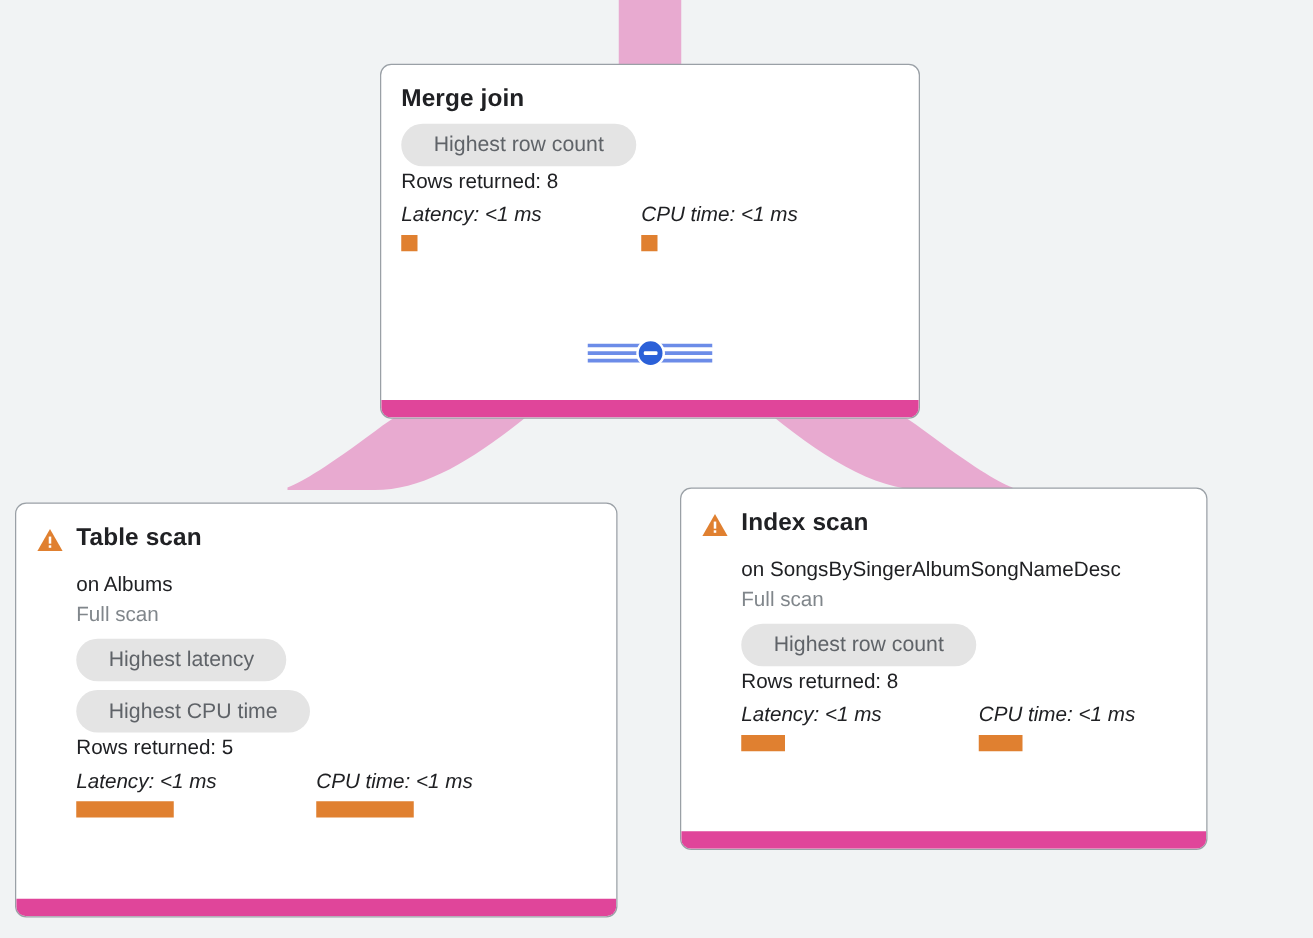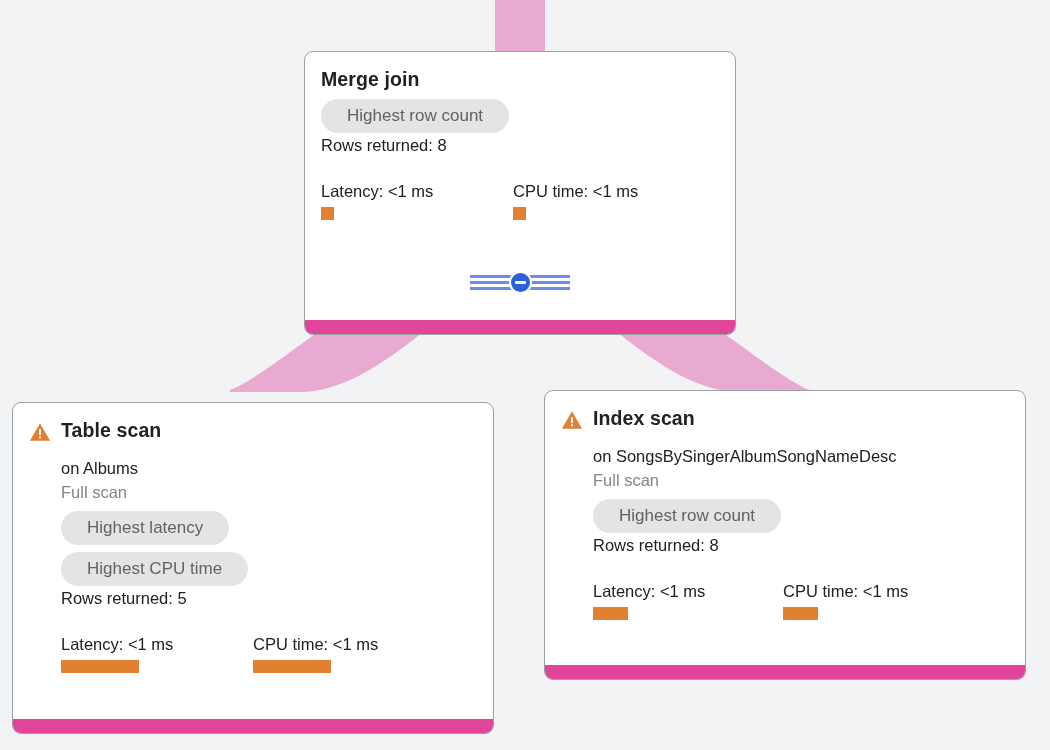--- a/index.html
+++ b/index.html
@@ -112,21 +112,22 @@
   .rows-returned {
     font-size: 16.5px;
     color: #202124;
     line-height: 23px;
     margin-top: 1px;
   }
 
   
   .metrics {
     display: flex;
-    margin-top: 23px;
+    margin-top: 4px;
+    font-style: italic;
   }
   .metric {
     box-sizing: border-box;
   }
   .metric-label {
     font-size: 16.5px;
     color: #202124;
     line-height: 22px;
     white-space: nowrap;
   }
@@ -253,21 +254,21 @@
         <div class="metric">
           <div class="metric-label">CPU time: &lt;1 ms</div>
           <div class="metric-bar" style="width:78px;"></div>
         </div>
       </div>
     </div>
   </div>
   <div class="node-footer-bar"></div>
 </div>
 
-<div class="node-card" style="left:544px; top:390px; width:482px; height:290px;">
+<div class="node-card" style="left:544px; top:390px; width:422px; height:290px;">
   <div class="node-body">
     <div class="node-header">
       <svg class="warn-icon" viewBox="0 0 24 24">
         <path d="M12 2.5 L23 21.5 L1 21.5 Z" fill="#e08030"></path>
         <rect x="10.9" y="9" width="2.2" height="6.2" fill="#ffffff"></rect>
         <rect x="10.9" y="16.6" width="2.2" height="2.2" fill="#ffffff"></rect>
       </svg>
       <div class="node-title">Index scan</div>
     </div>
     <div class="node-content indented">

